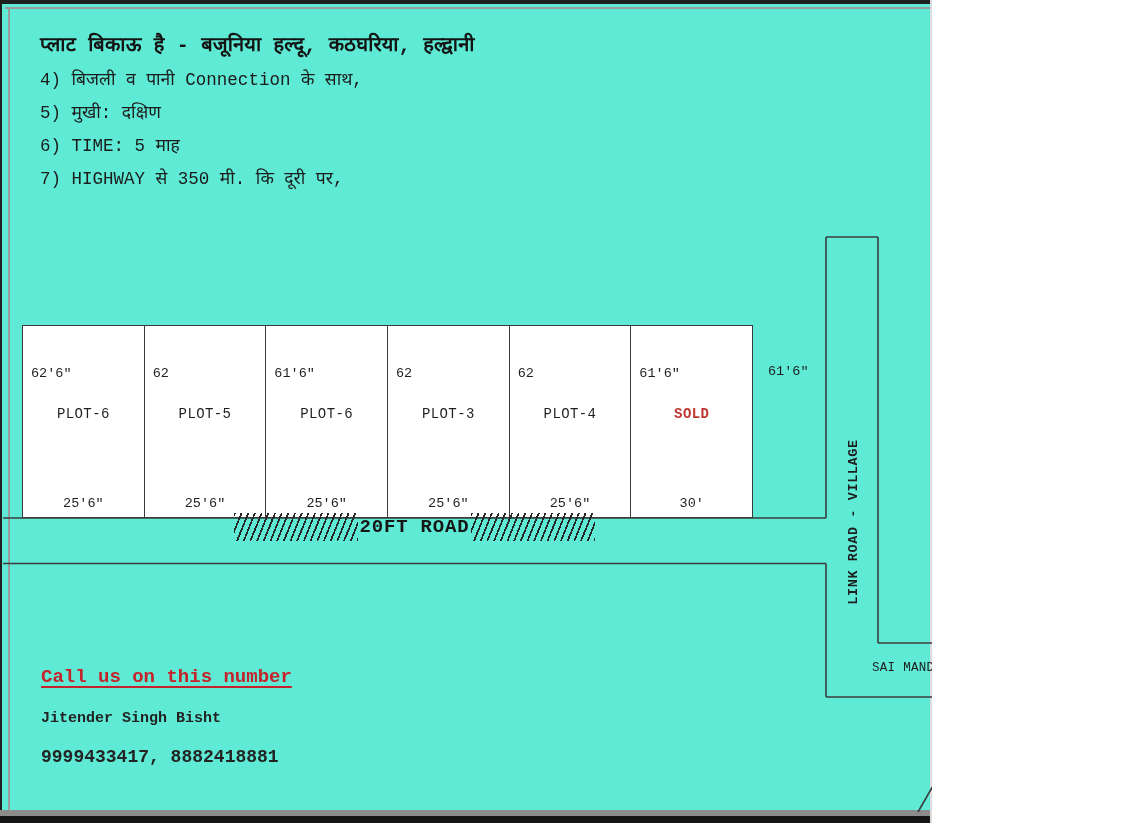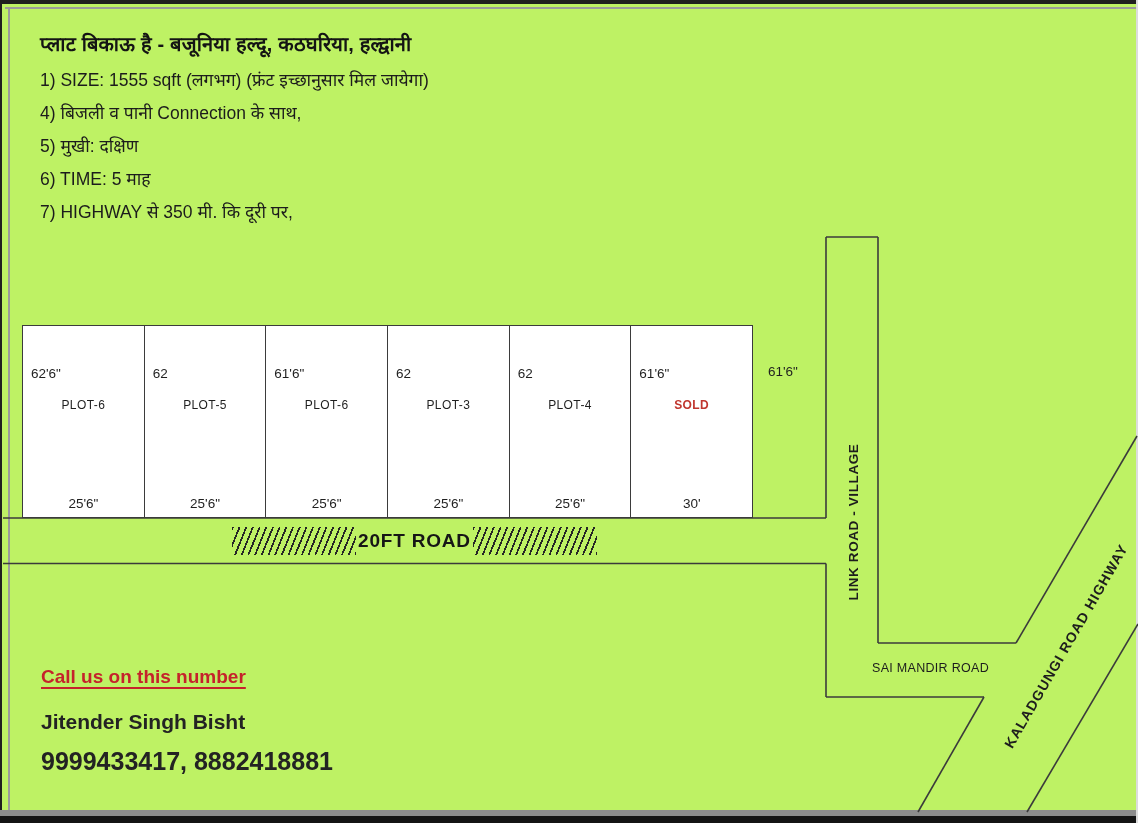--- a/index.html
+++ b/index.html
@@ -1,18 +1,18 @@
 <!DOCTYPE html>
 <html><head>
 <meta charset="utf-8">
 <style>
   html,body{margin:0;padding:0;background:#fff;}
   .canvas{
-    position:relative;width:1138px;height:823px;overflow:hidden;background:#bef264;
-    font-family:Liberation Sans, sans-serif;color:#202020;
+    position:relative;width:932px;height:823px;overflow:hidden;background:#5eead4;
+    font-family:Liberation Mono, monospace;color:#202020;
   }
   
   .edge-top{position:absolute;left:0;top:0;width:1138px;height:4px;background:#1f1f1f;}
   .edge-left{position:absolute;left:0;top:0;width:2px;height:823px;background:#1f1f1f;}
   .gray-top{position:absolute;left:5px;top:7px;width:1133px;height:2px;background:#9b9b9b;}
   .gray-left{position:absolute;left:8px;top:7px;width:2px;height:804px;background:#9b9b9b;}
   .gray-bottom{position:absolute;left:0;top:810px;width:1138px;height:6px;background:#8c8c8c;}
   .edge-bottom{position:absolute;left:0;top:816px;width:1138px;height:7px;background:#141414;}
   .edge-right{position:absolute;right:0;top:0;width:2px;height:823px;background:#dcdcdc;}
 
@@ -22,28 +22,28 @@
   .detail-line{font-size:17.5px;color:#1c1c1c;height:33px;line-height:24px;white-space:nowrap;}
 
   
   .plot-row{
     position:absolute;left:22px;top:325px;width:731px;height:193px;
     display:flex;border:1.6px solid #3b3b3b;box-sizing:border-box;background:#fff;
   }
   .plot-cell{flex:1;position:relative;border-left:1.6px solid #3b3b3b;}
   .plot-cell:first-child{border-left:none;}
   .dim-top{position:absolute;left:8px;top:40px;font-size:13.5px;color:#1f1f1f;}
-  .plot-name{position:absolute;left:0;right:0;top:72px;text-align:center;font-size:12px;letter-spacing:0.4px;color:#1f1f1f;}
+  .plot-name{position:absolute;left:0;right:0;top:80px;text-align:center;font-size:14px;letter-spacing:0.4px;color:#1f1f1f;}
   .plot-name.sold{color:#c0362e;font-weight:bold;}
   .dim-bottom{position:absolute;left:0;right:0;bottom:6px;text-align:center;font-size:13.5px;color:#1f1f1f;}
   .outside-dim{position:absolute;left:768px;top:364px;font-size:13.5px;color:#1f1f1f;}
 
   
   .road-band{
-    position:absolute;left:3px;top:519px;width:823px;height:44px;
+    position:absolute;left:3px;top:505px;width:823px;height:44px;
     display:flex;align-items:center;justify-content:center;gap:2px;
   }
   .hatch{width:124px;height:28px;
     background:repeating-linear-gradient(112deg,#262626 0px,#262626 1.7px,transparent 1.7px,transparent 6.2px);}
   .road-label{font-size:19px;font-weight:bold;color:#161616;letter-spacing:0.8px;white-space:nowrap;}
 
   
   .link-road-label{
     position:absolute;left:853px;top:522px;transform:translate(-50%,-50%) rotate(-90deg);
     font-size:13.5px;font-weight:600;letter-spacing:0.6px;white-space:nowrap;color:#1d1d1d;
@@ -52,41 +52,40 @@
   .highway-label{
     position:absolute;left:1066px;top:646px;transform:translate(-50%,-50%) rotate(-60deg);
     font-size:14px;font-weight:600;letter-spacing:1px;white-space:nowrap;color:#1d1d1d;
   }
 
   
   .contact-heading{
     position:absolute;left:41px;top:666px;font-size:19px;font-weight:bold;color:#c5232b;
     text-decoration:underline;text-decoration-thickness:2px;text-underline-offset:4px;white-space:nowrap;
   }
-  .contact-name{position:absolute;left:41px;top:710px;font-size:21px;font-weight:bold;color:#232323;white-space:nowrap;}
-  .contact-phones{position:absolute;left:41px;top:747px;font-size:25px;font-weight:bold;color:#232323;white-space:nowrap;}
+  .contact-name{position:absolute;left:41px;top:710px;font-size:15px;font-weight:bold;color:#232323;white-space:nowrap;}
+  .contact-phones{position:absolute;left:41px;top:747px;font-size:18px;font-weight:bold;color:#232323;white-space:nowrap;}
 
   svg.lines{position:absolute;left:0;top:0;width:1138px;height:823px;pointer-events:none;}
 </style>
 </head>
 <body>
 
 <div class="canvas">
 
   <div class="edge-top"></div>
   <div class="edge-left"></div>
   <div class="gray-top"></div>
   <div class="gray-left"></div>
   <div class="gray-bottom"></div>
   <div class="edge-bottom"></div>
   <div class="edge-right"></div>
 
   <div class="title">प्लाट बिकाऊ है - बजूनिया हल्दू, कठघरिया, हल्द्वानी</div>
   <div class="details">
-    <div class="detail-line">1) SIZE: 1555 sqft (लगभग) (फ्रंट इच्छानुसार मिल जायेगा)</div>
     <div class="detail-line">4) बिजली व पानी Connection के साथ,</div>
     <div class="detail-line">5) मुखी: दक्षिण</div>
     <div class="detail-line">6) TIME: 5 माह</div>
     <div class="detail-line">7) HIGHWAY से 350 मी. कि दूरी पर,</div>
   </div>
 
   <svg class="lines" viewBox="0 0 1138 823">
     <g stroke="#3b3b3b" stroke-width="1.6" fill="none">
       <line x1="3" y1="518" x2="826" y2="518"></line>
       <line x1="3" y1="563.5" x2="826" y2="563.5"></line>

